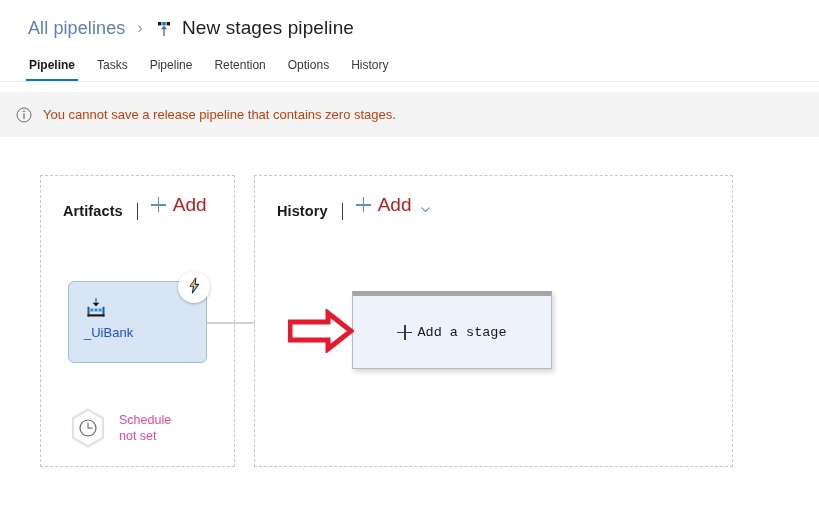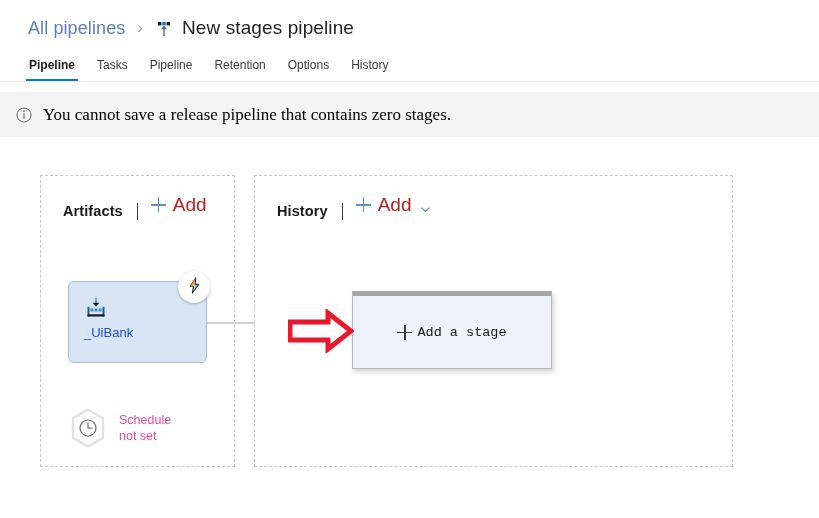--- a/index.html
+++ b/index.html
@@ -91,23 +91,22 @@
     align-items: center;
     padding-left: 16px;
   }
   .banner-icon {
     width: 16px;
     height: 16px;
     margin-right: 11px;
     flex: 0 0 auto;
   }
   .banner-text {
-    font-size: 17px;
-    color: #000000;
-    font-family: Liberation Serif, serif;
+    font-size: 13px;
+    color: #c2410c;
   }
 
   
   .canvas {
     position: absolute;
     left: 0;
     top: 137px;
     width: 819px;
     height: 381px;
     background: #fff;

